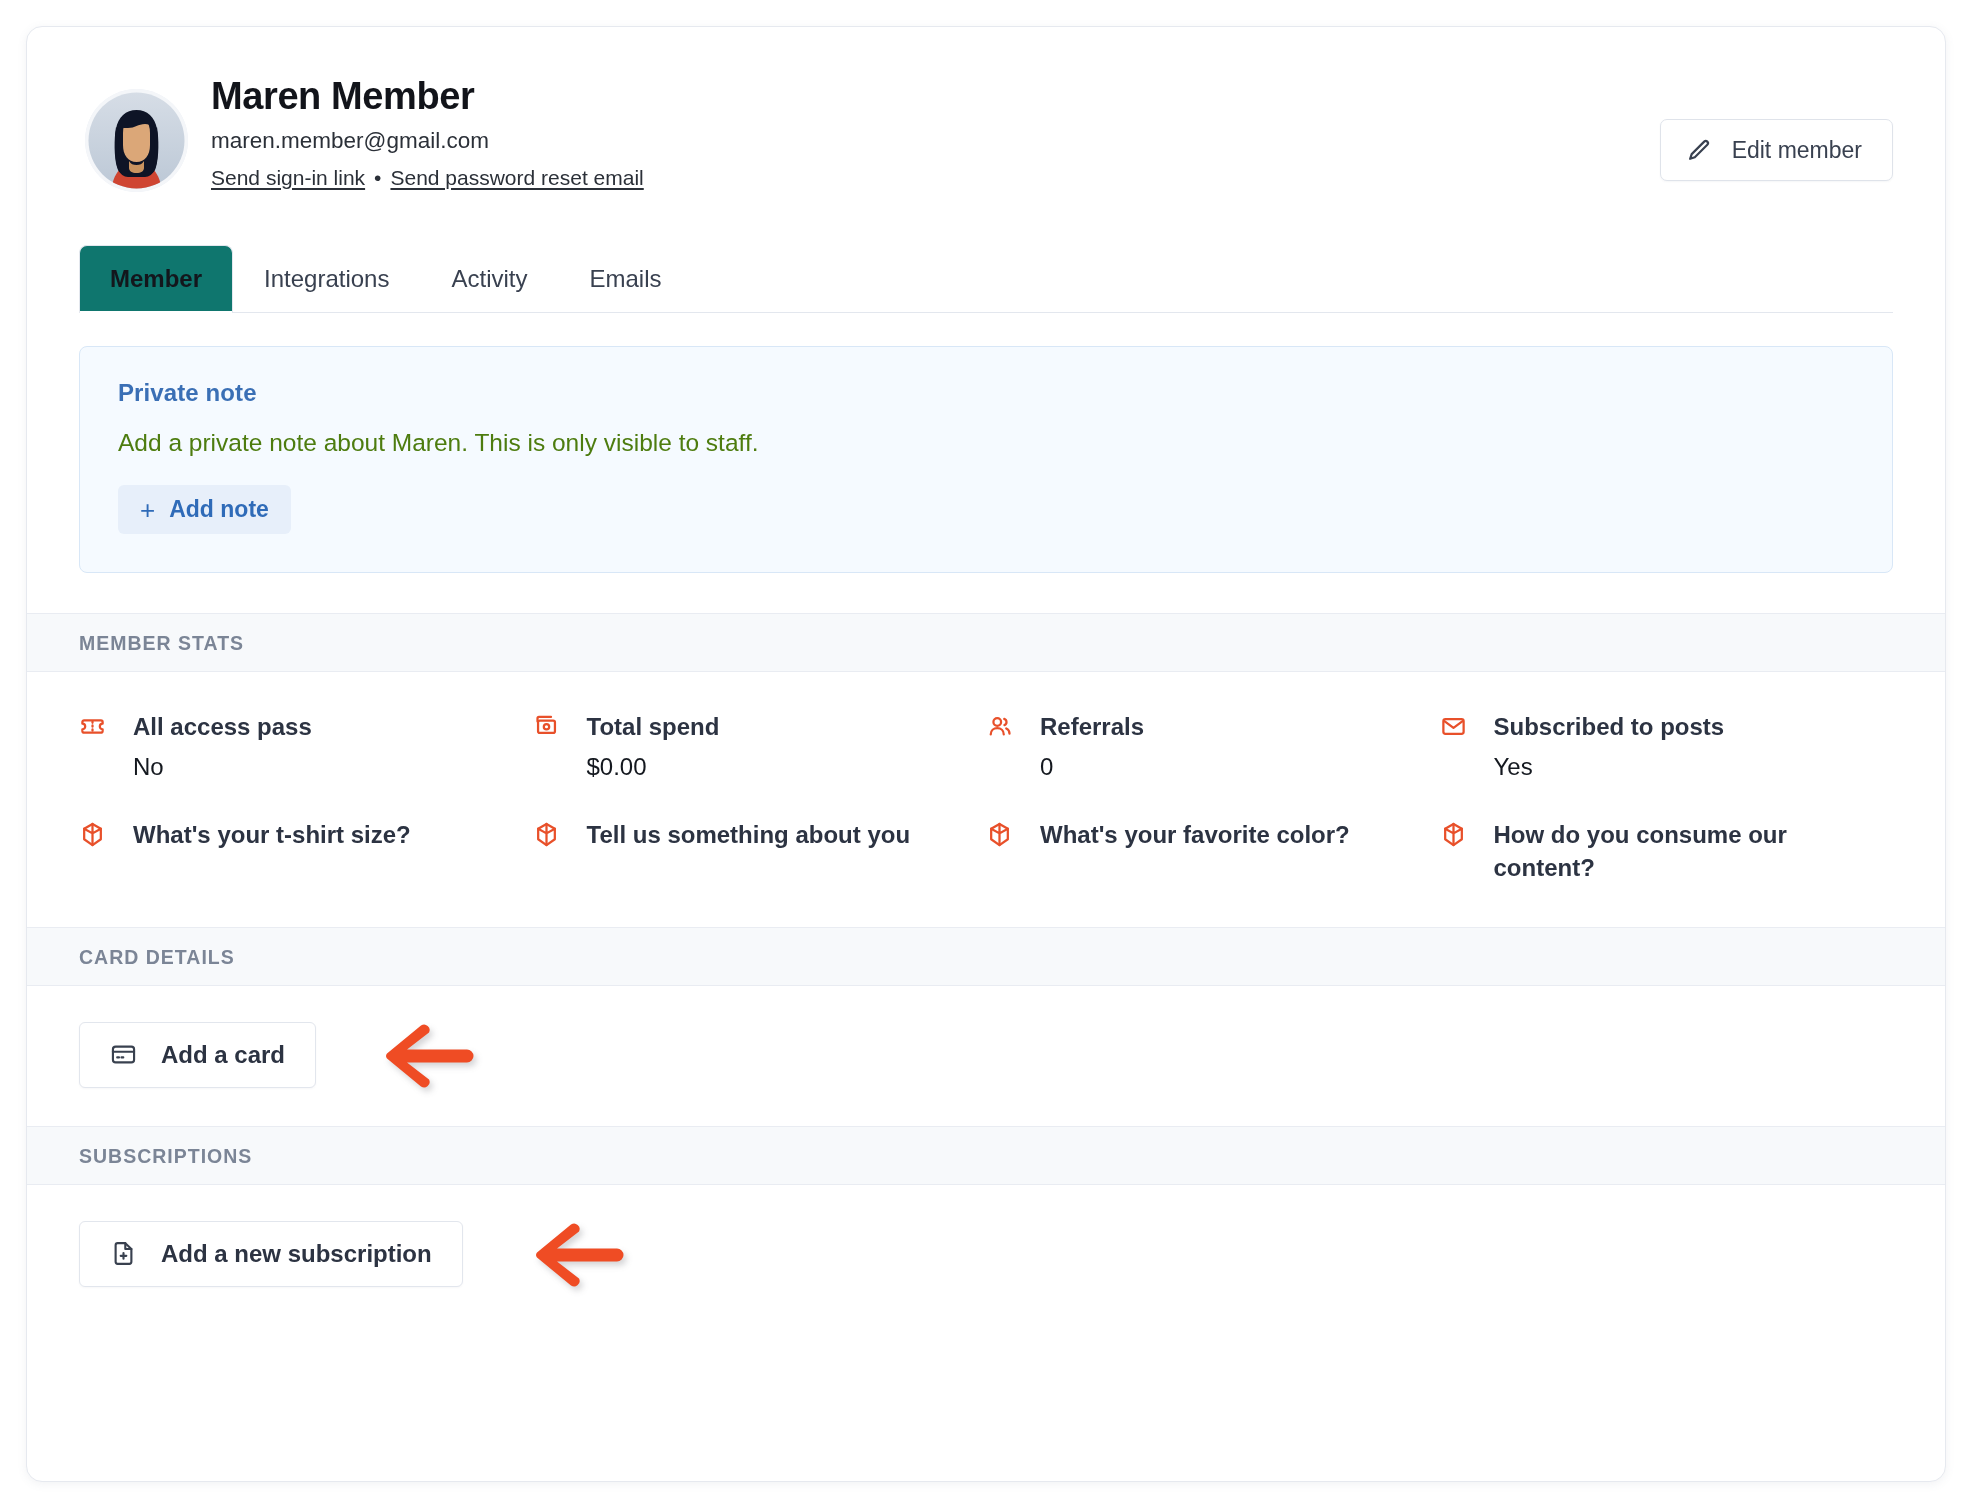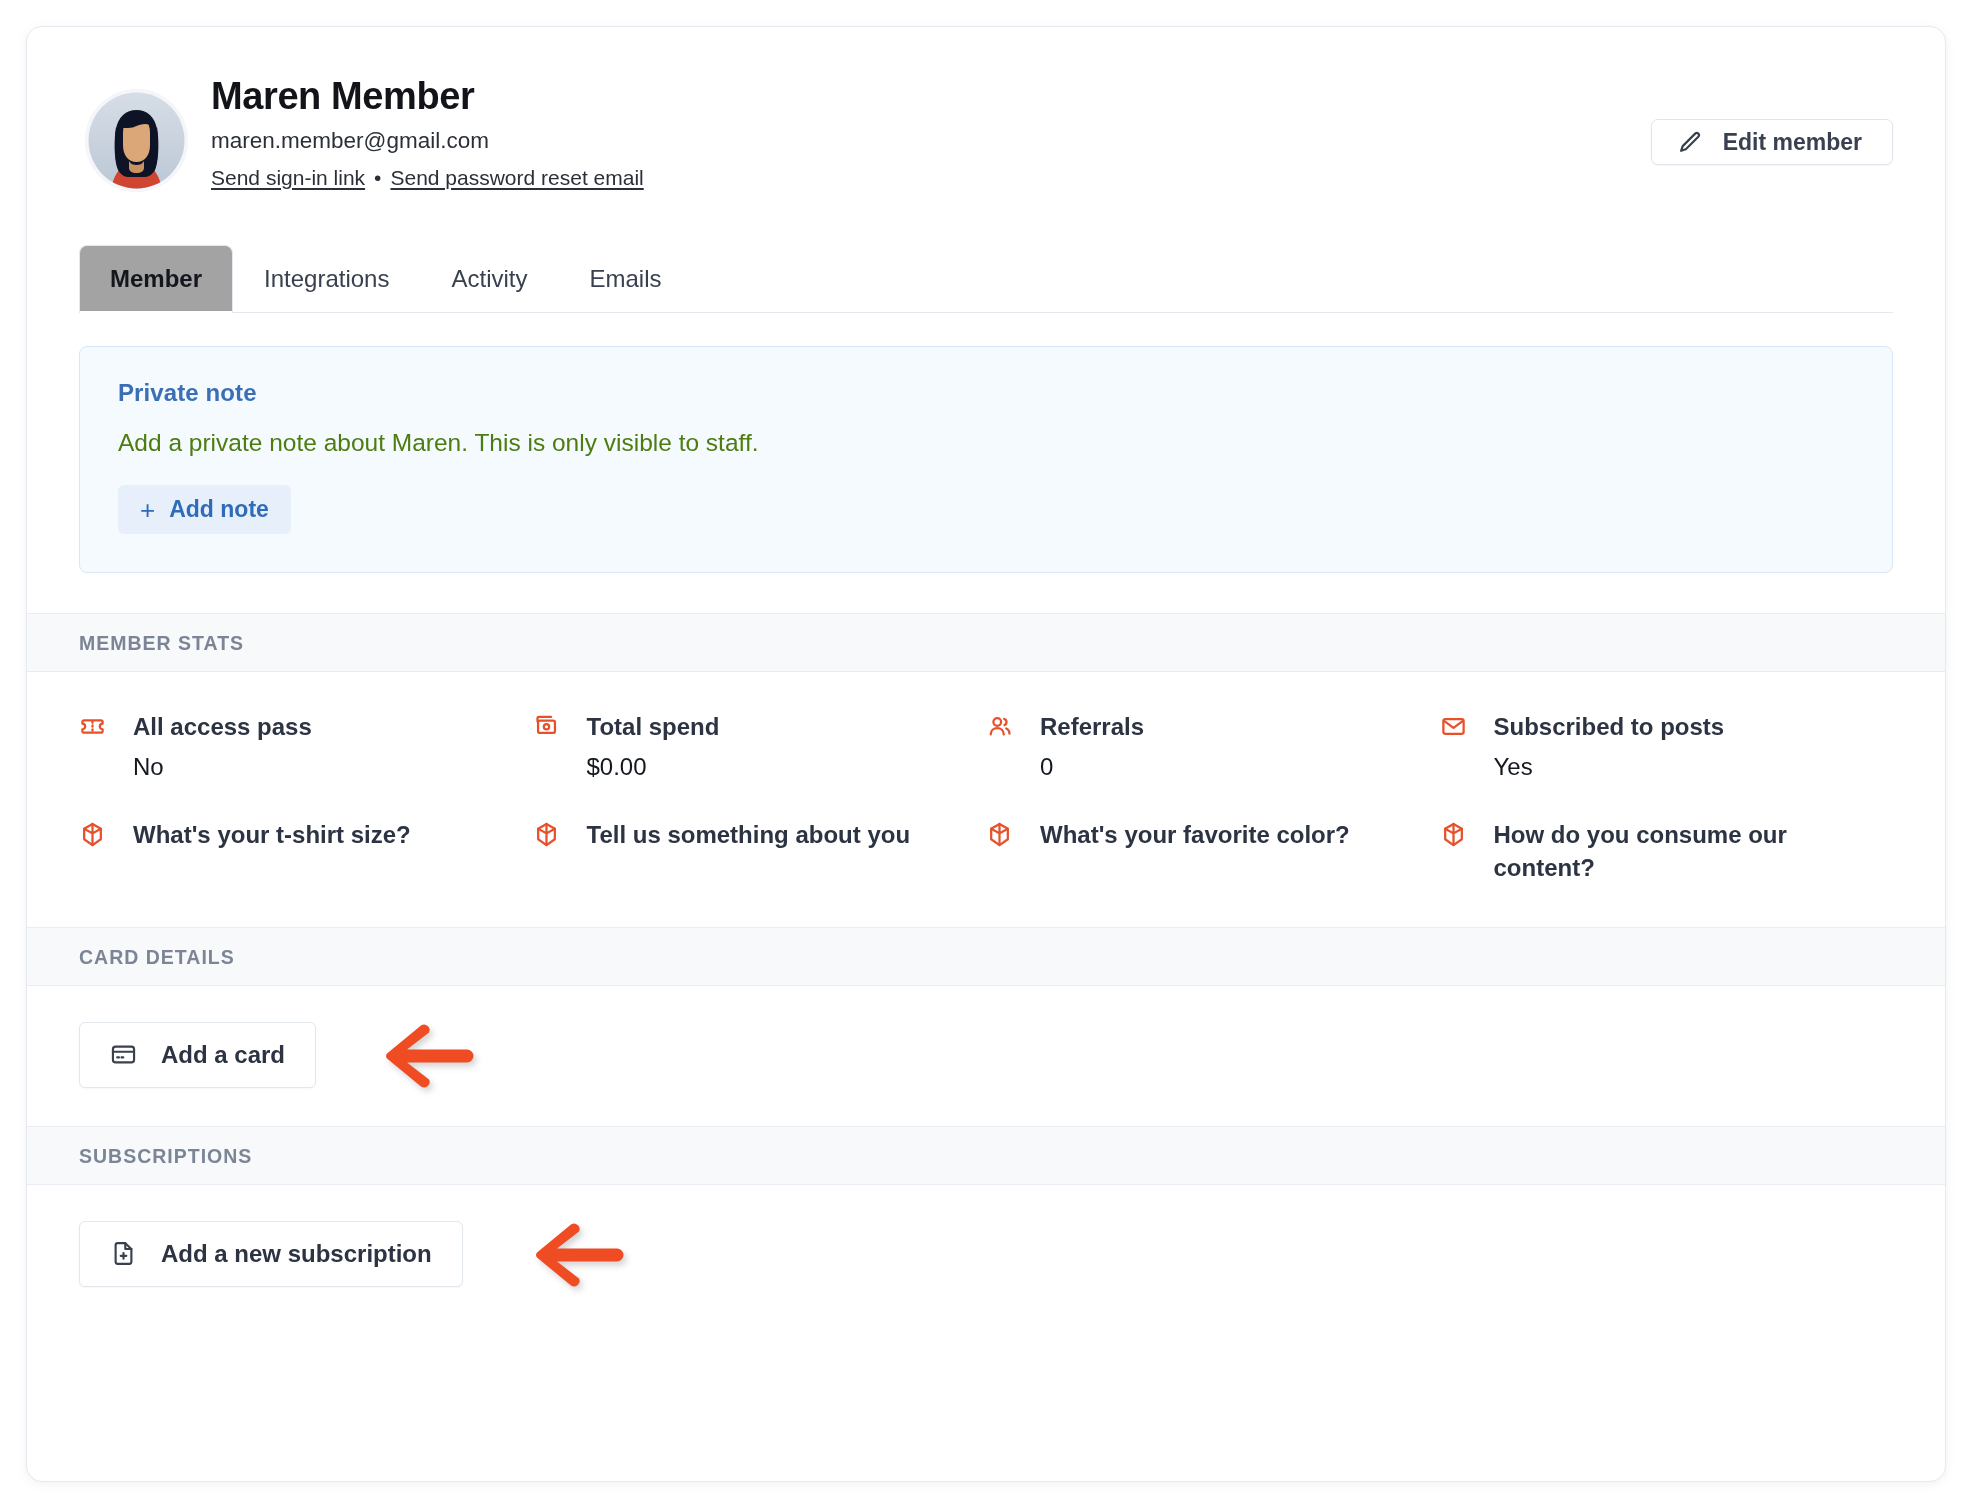--- a/index.html
+++ b/index.html
@@ -76,27 +76,27 @@
   }
   .link-sep { margin: 0 9px; color: #2b3038; }
 
   .edit-btn {
     position: absolute;
     right: 52px;
     top: 92px;
     display: inline-flex;
     align-items: center;
     gap: 20px;
-    height: 46px;
+    height: 62px;
     padding: 0 30px 0 26px;
     background: #ffffff;
     border: 1px solid #dfe3ea;
     border-radius: 7px;
     font-size: 23px;
-    font-weight: bold;
+    font-weight: normal;
     color: #394150;
     cursor: pointer;
     box-shadow: 0 1px 2px rgba(90,100,120,0.06);
   }
   .edit-btn svg { display: block; }
 
   
   .tabs {
     position: relative;
     margin: 0 52px;
@@ -113,21 +113,21 @@
     color: #394150;
     cursor: pointer;
     background: transparent;
     border: 1px solid transparent;
     border-bottom: none;
     position: relative;
   }
   .tab.active {
     font-weight: bold;
     color: #13161c;
-    background: #a3a3a3;
+    background: #0f766e;
     border-color: #e3e7ee;
     border-radius: 8px 8px 0 0;
   }
   .tab.active::after {
     content: "";
     position: absolute;
     left: 0; right: 0; bottom: -1px;
     height: 2px;
     background: #ffffff;
   }

